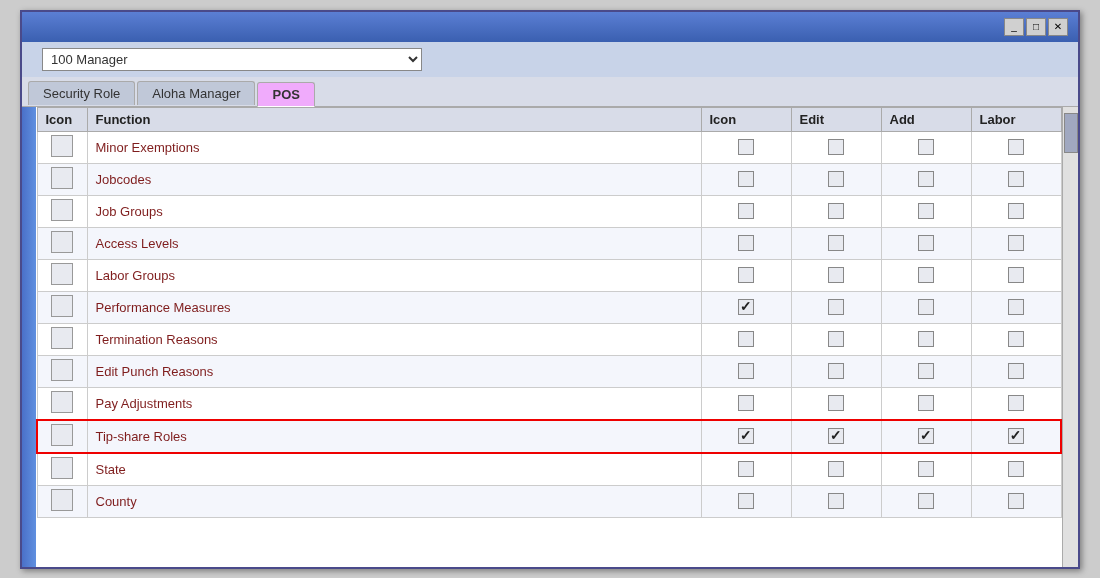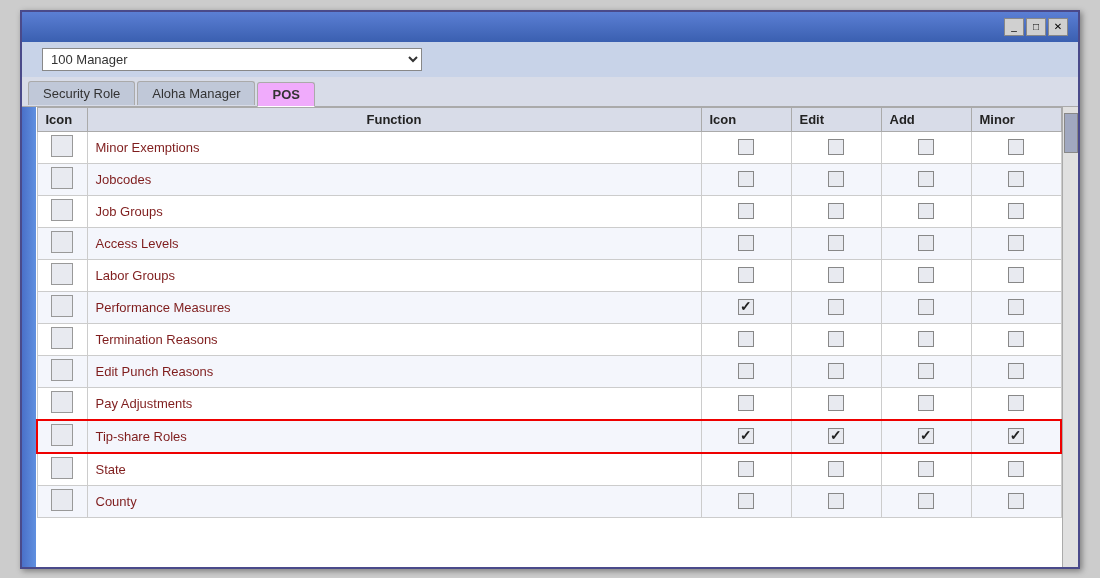--- a/index.html
+++ b/index.html
@@ -116,21 +116,21 @@
       background: #d8dce8;
       border: 1px solid #aaa;
       padding: 4px 8px;
       text-align: left;
       font-weight: bold;
       color: #222;
       font-size: 13px;
       white-space: nowrap;
     }
     .grid-table thead th.func-col {
-      text-align: center;
+      text-align: left;
     }
     .grid-table tbody tr {
       border-bottom: 1px solid #ccc;
     }
     .grid-table tbody tr:nth-child(even) {
       background: #f4f6fc;
     }
     .grid-table tbody tr:nth-child(odd) {
       background: #ffffff;
     }
@@ -235,21 +235,21 @@
     <div class="left-sidebar"></div>
     <div class="table-wrapper">
       <table class="grid-table">
         <thead>
           <tr>
             <th class="col-icon">Icon</th>
             <th class="col-func func-col">Function</th>
             <th class="col-view">Icon</th>
             <th class="col-edit">Edit</th>
             <th class="col-add">Add</th>
-            <th class="col-del">Minor</th>
+            <th class="col-del">Labor</th>
           </tr>
         </thead>
         <tbody id="table-body">
         <tr>
               <td><div class="icon-box"></div></td>
               <td class="func-cell">Minor Exemptions</td>
               <td><div class="checkbox"></div></td>
               <td><div class="checkbox"></div></td>
               <td><div class="checkbox"></div></td>
               <td><div class="checkbox"></div></td>

